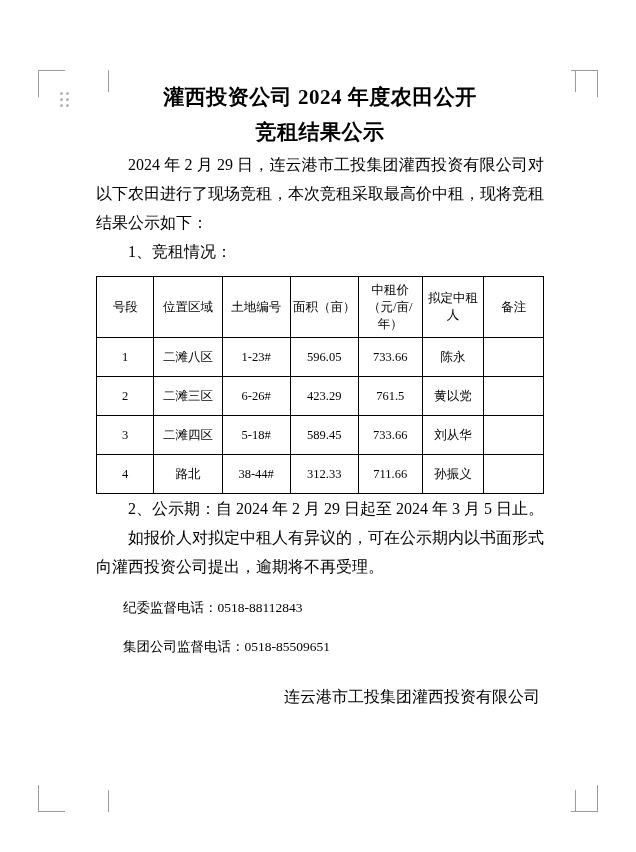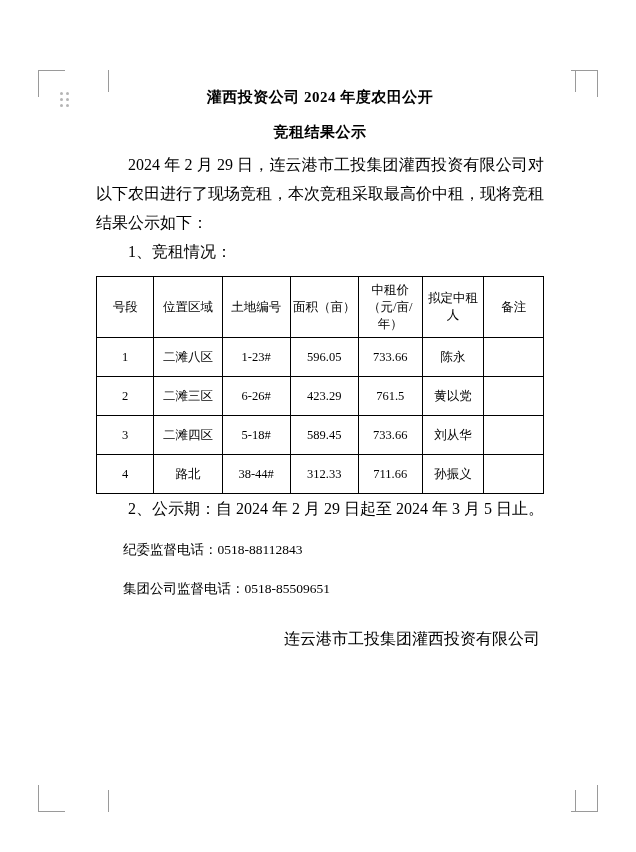--- a/index.html
+++ b/index.html
@@ -59,21 +59,21 @@
 
   .content {
     position: absolute;
     left: 96px;
     top: 80px;
     width: 448px;
   }
 
   h1.doc-title {
     margin: 0;
-    font-size: 15px;
+    font-size: 21px;
     line-height: 35px;
     font-weight: bold;
     text-align: center;
     letter-spacing: 0.5px;
     color: #000;
   }
   h1.doc-title .l2 { display: block; }
 
   p.para {
     margin: 0;
@@ -225,20 +225,21 @@
           <td>312.33</td>
           <td>711.66</td>
           <td>孙振义</td>
           <td></td>
         </tr>
       </tbody>
     </table>
 
     <p class="para indent sp-top-l">2、公示期：自 2024 年 2 月 29 日起至 2024 年 3 月 5 日止。</p>
 
+    <p class="para indent sp-top-m">如报价人对拟定中租人有异议的，可在公示期内以书面形式向灌西投资公司提出，逾期将不再受理。</p>
 
     <p class="phone">纪委监督电话：0518-88112843</p>
     <p class="phone">集团公司监督电话：0518-85509651</p>
 
     <div class="sign">
       <div>连云港市工投集团灌西投资有限公司</div>
     </div>
 
   </div>
 </div>

